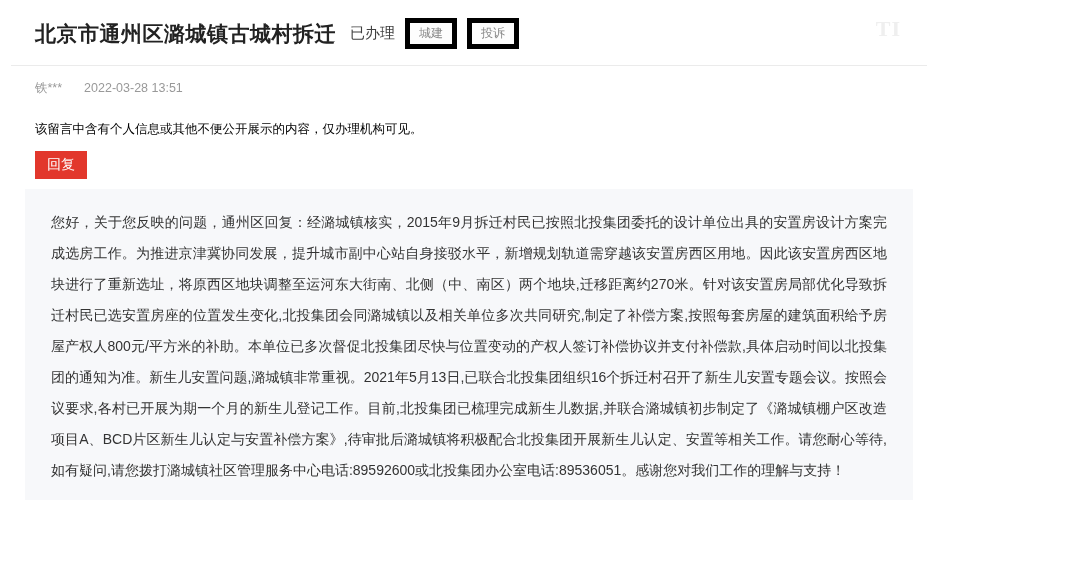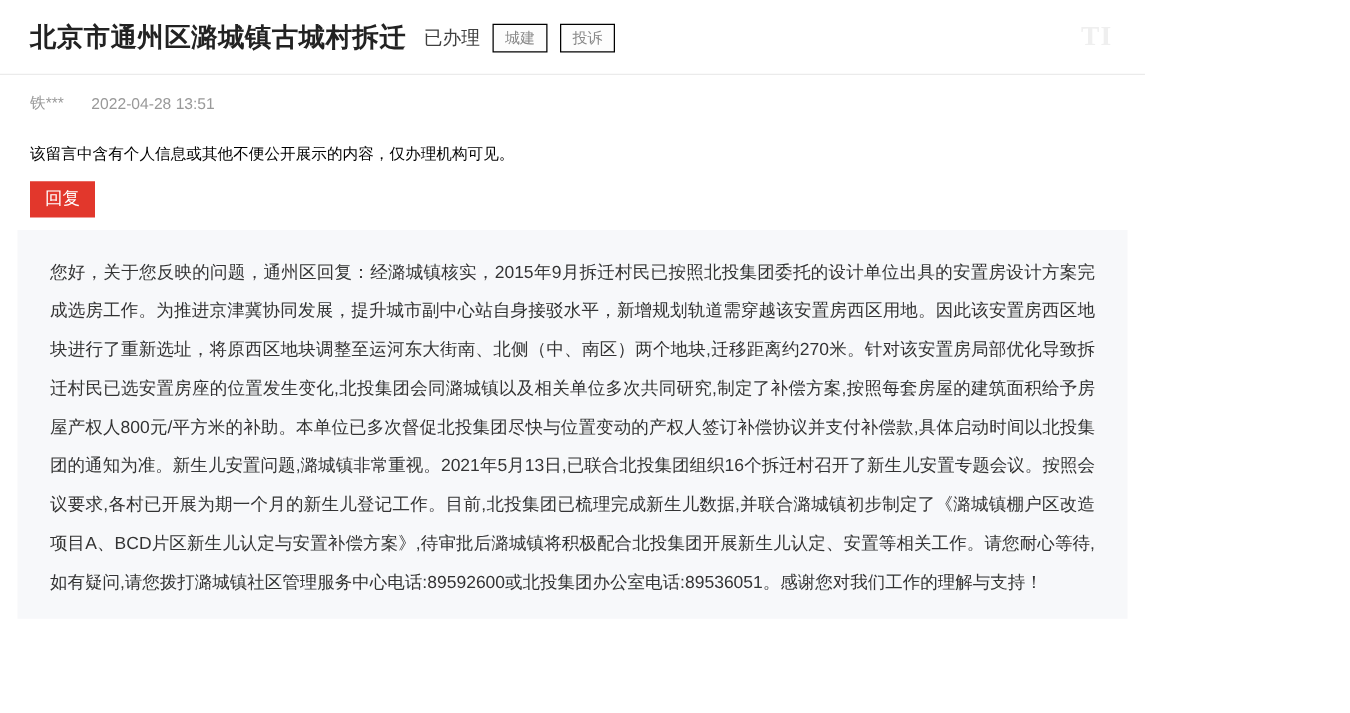--- a/index.html
+++ b/index.html
@@ -13,20 +13,21 @@
     font-family: "Liberation Sans", sans-serif;
     color: #333333;
     overflow: hidden;
     position: relative;
   }
   .page {
     width: 916px;
     height: 570px;
     box-sizing: border-box;
     position: relative;
+    margin-left: 11px;
   }
 
   
   .header {
     padding: 18px 24px 0 24px;
     display: flex;
     align-items: center;
     position: relative;
   }
   .title {
@@ -37,21 +38,21 @@
     line-height: 1.2;
   }
   .status-badge {
     color: #404040;
     font-size: 15px;
     margin-left: 14px;
     white-space: nowrap;
   }
   .tag {
     display: inline-block;
-    border: 1px solid #000000;
+    border: 5px solid #000000;
     color: #888888;
     font-size: 12px;
     padding: 2px 9px;
     margin-left: 10px;
     background: #fdfdfd;
     line-height: 1.4;
     white-space: nowrap;
   }
   .watermark {
     position: absolute;
@@ -144,21 +145,21 @@
     <span class="status-badge">已办理</span>
     <span class="tag">城建</span>
     <span class="tag">投诉</span>
     <span class="watermark">TI</span>
   </div>
 
   <div class="divider"></div>
 
   <div class="meta">
     <span>铁***</span>
-    <span>2022-04-28 13:51</span>
+    <span>2022-03-28 13:51</span>
   </div>
 
 
   <div class="notice">该留言中含有个人信息或其他不便公开展示的内容，仅办理机构可见。</div>
 
   <div class="reply-btn-wrap">
     <button class="reply-btn">回复</button>
   </div>
 
   <div class="reply-block">

